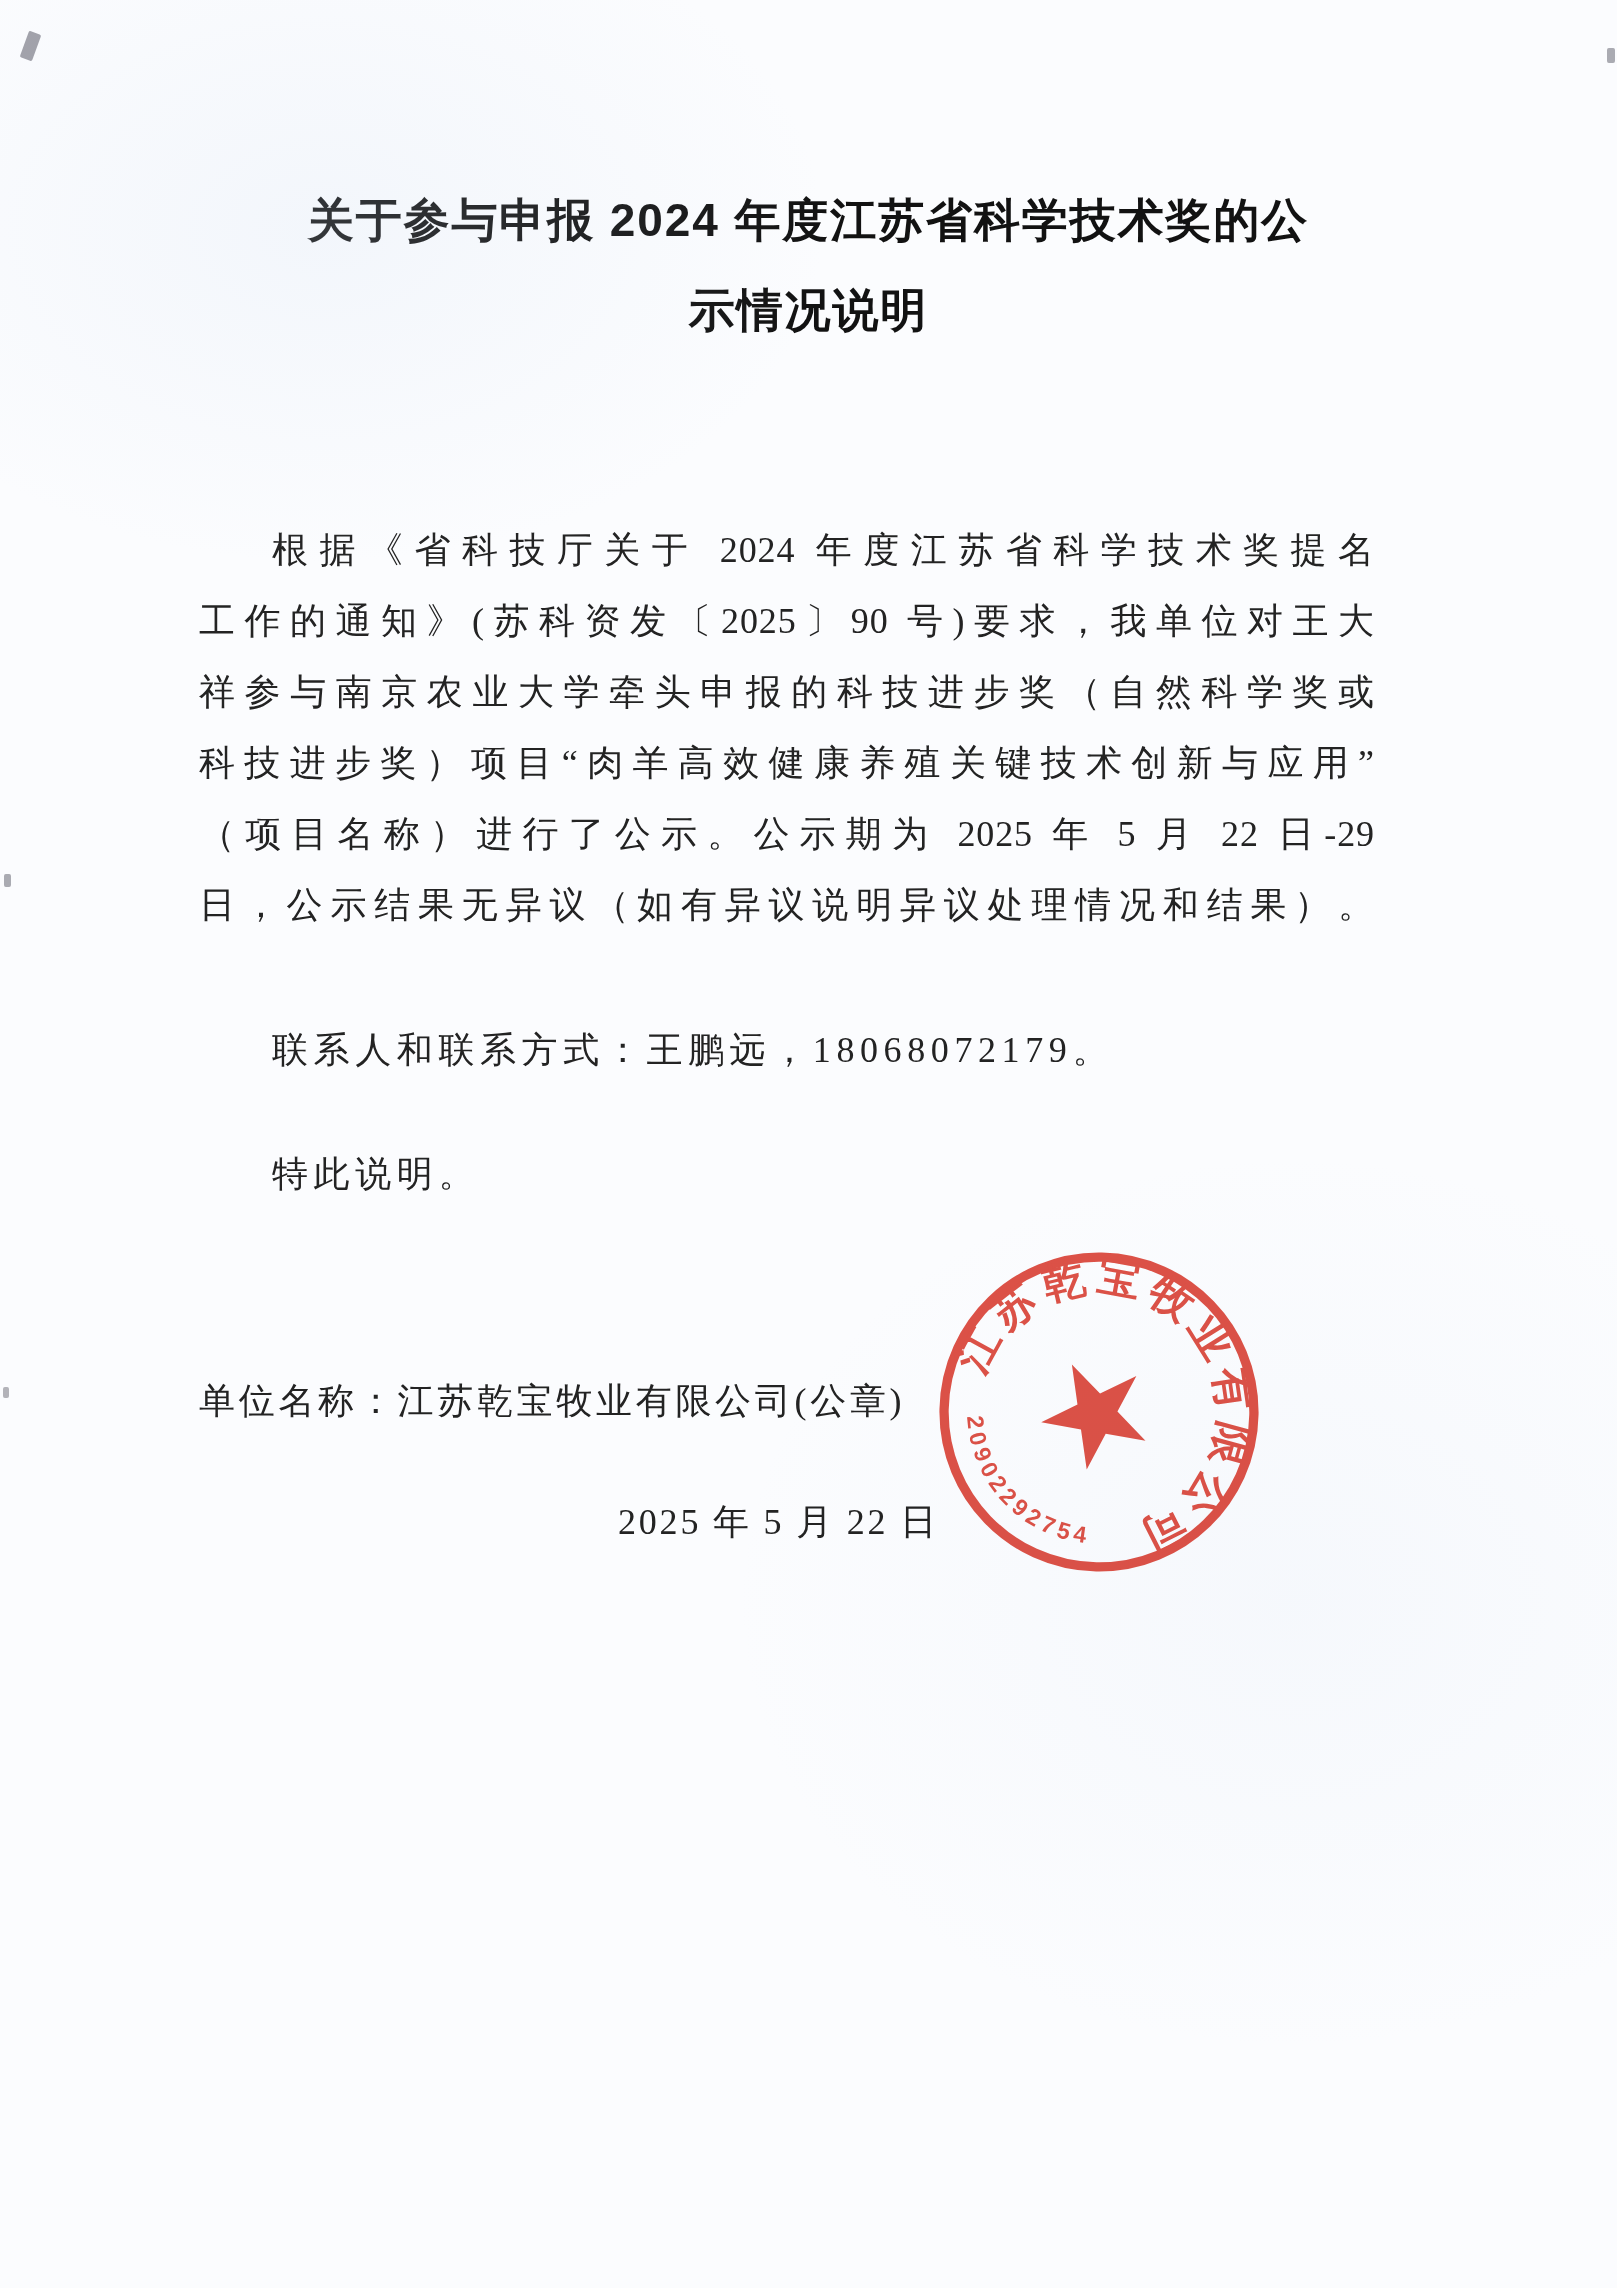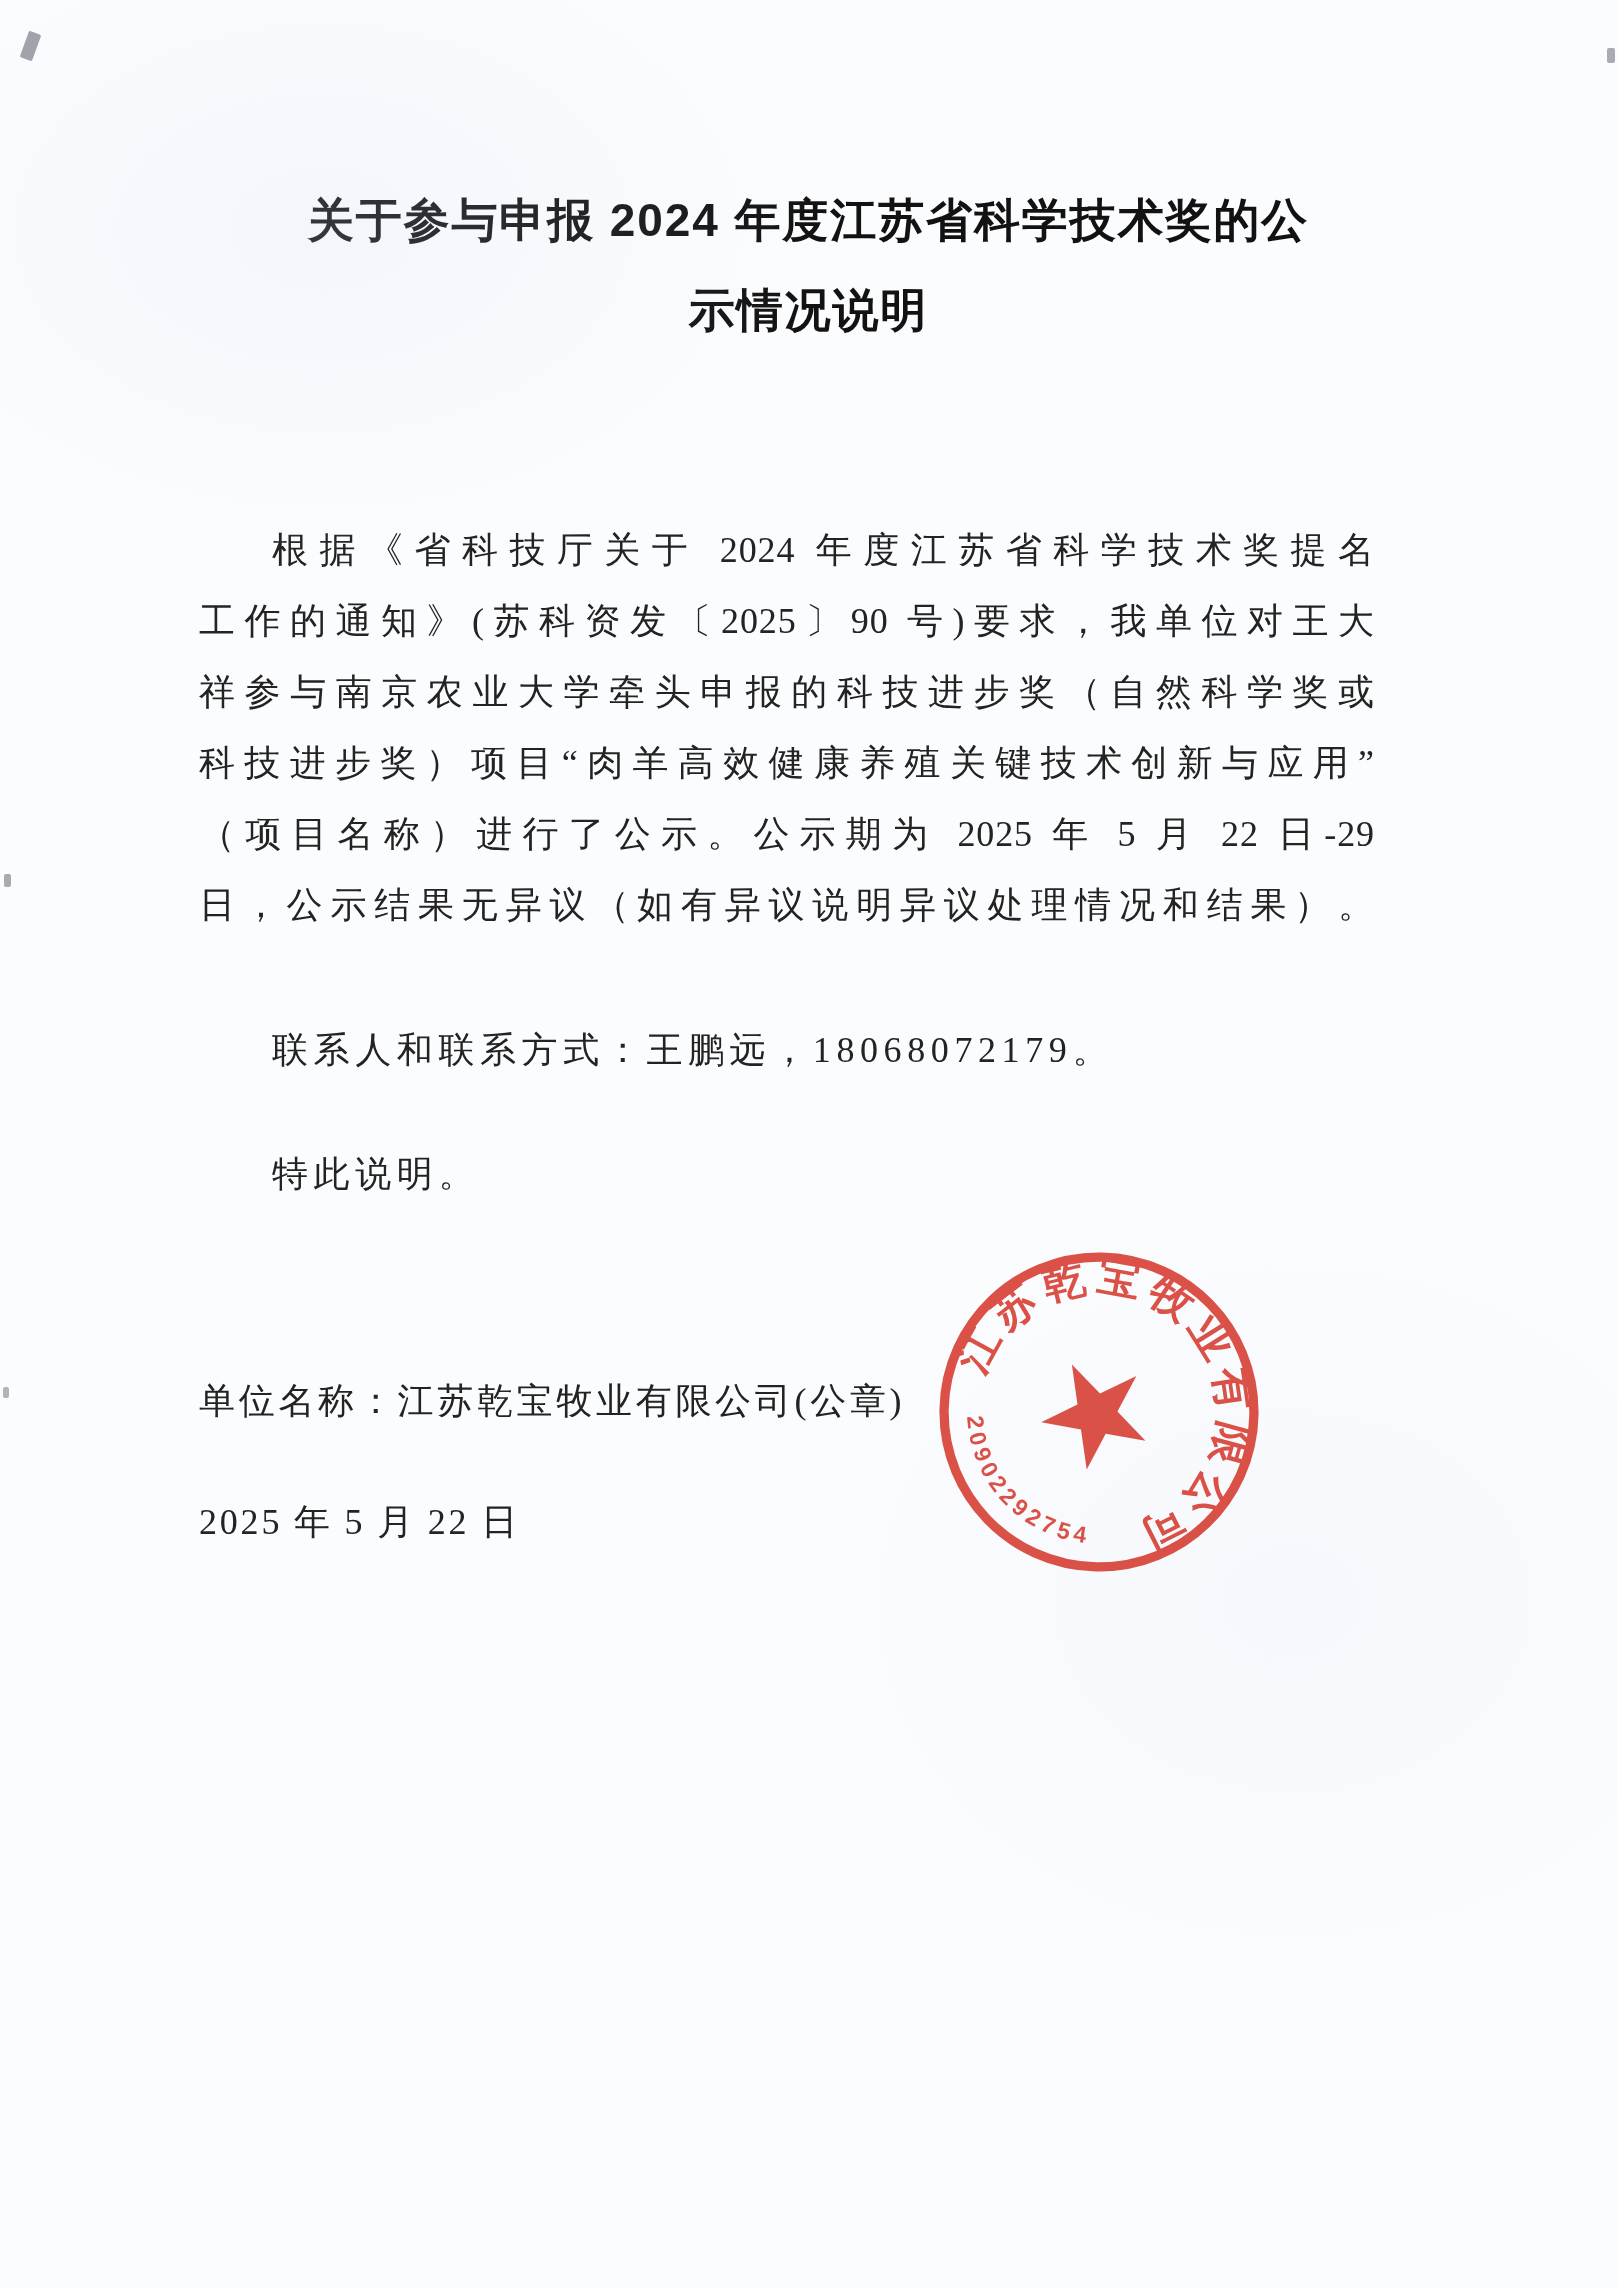--- a/index.html
+++ b/index.html
@@ -52,21 +52,21 @@
   .closing-line { margin-top: 53px; }
   .sig-unit {
     margin-top: 156px;
     text-align: left;
     letter-spacing: 3.7px;
     position: relative;
     z-index: 1;
   }
   .sig-date {
     margin-top: 50px;
-    text-align: left;
+    text-align: center;
     letter-spacing: 2.8px;
     padding-right: 17px;
     position: relative;
     z-index: 1;
   }
   .stamp {
     position: absolute;
     left: 932px;
     top: 1245px;
     width: 334px;

